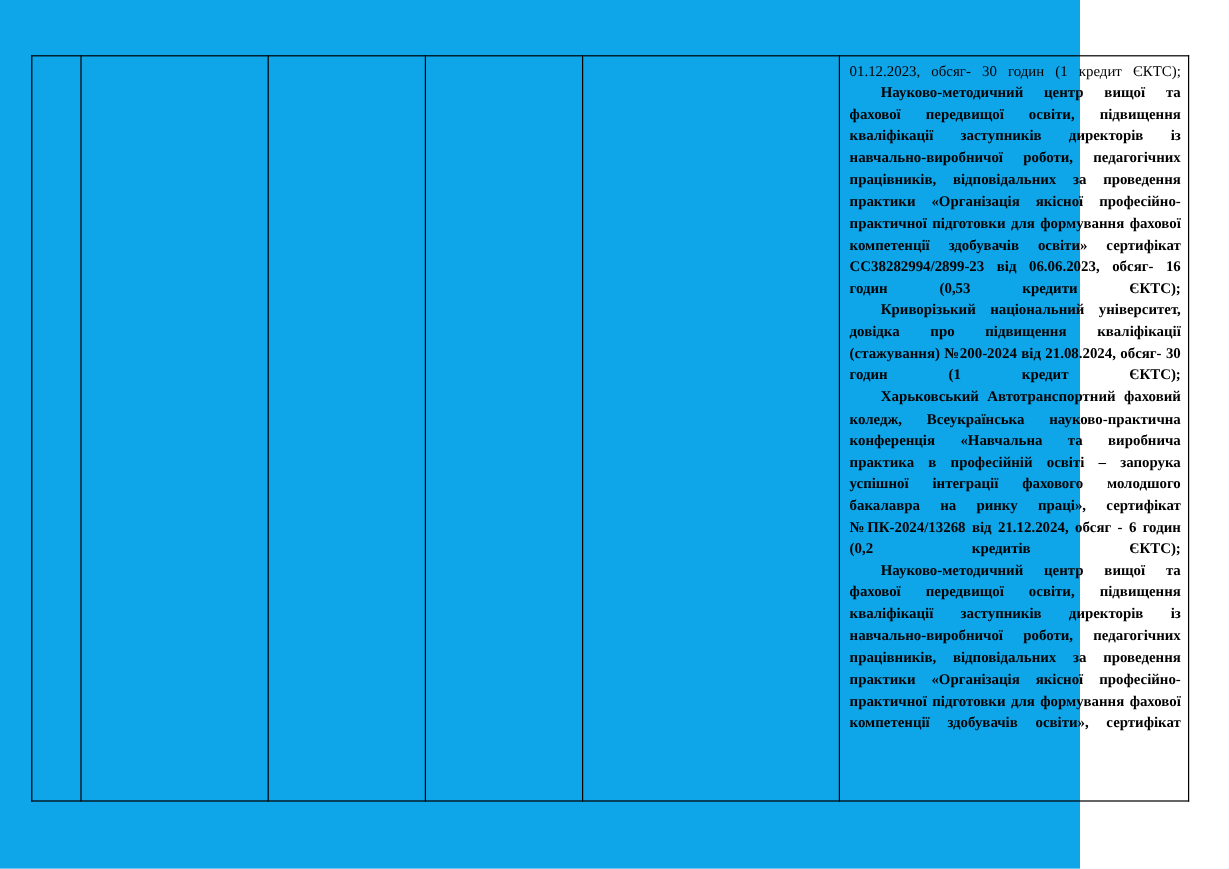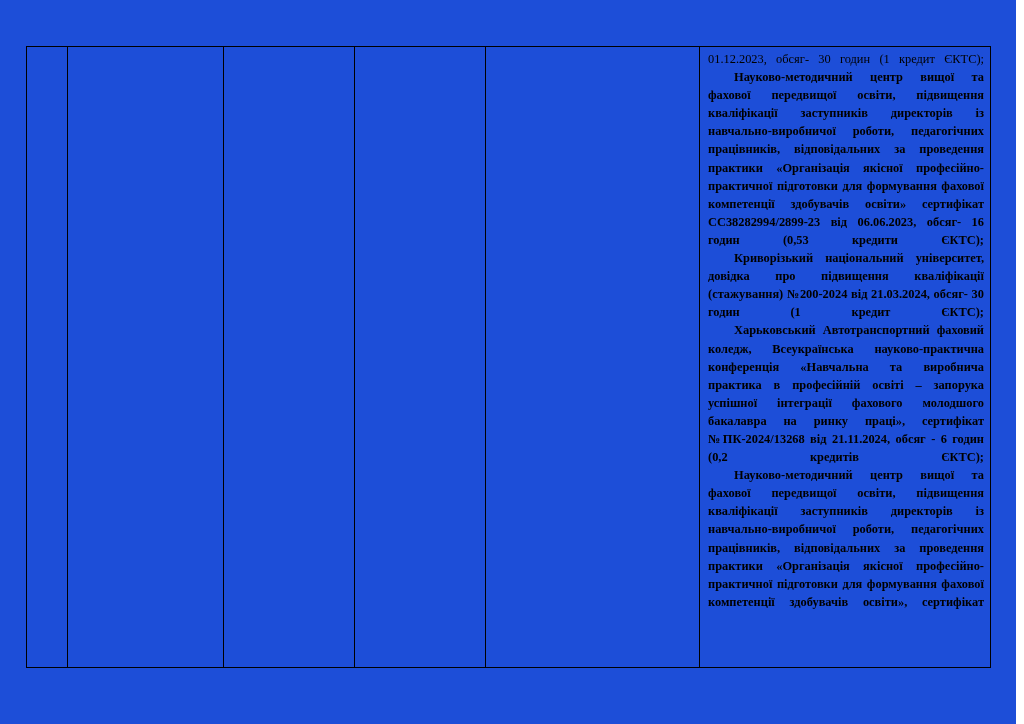--- a/index.html
+++ b/index.html
@@ -9,23 +9,23 @@
   }
   body {
     width: 1024px;
     height: 724px;
     font-family: "Liberation Serif", serif;
     color: #000000;
     overflow: hidden;
   }
   .page {
     position: relative;
-    width: 1016px;
+    width: 900px;
     height: 724px;
-    background: #1d4ed8;
+    background: #0ea5e9;
   }
   .table-wrap {
     position: absolute;
     left: 26px;
     top: 46px;
     width: 958px;
     height: 622px;
   }
   table.doc-table {
     border-collapse: collapse;
@@ -86,22 +86,22 @@
           <td class="c4">
             <div class="empty-cell"></div>
           </td>
           <td class="c5">
             <div class="empty-cell"></div>
           </td>
           <td class="c6">
             <div class="cell-text">
               <p>01.12.2023, обсяг- 30 годин (1 кредит ЄКТС);</p>
               <p class="indent">Науково-методичний центр вищої та фахової передвищої освіти, підвищення кваліфікації заступників директорів із навчально-виробничої роботи, педагогічних працівників, відповідальних за проведення практики «Організація якісної професійно- практичної підготовки для формування фахової компетенції здобувачів освіти» сертифікат СС38282994/2899-23 від 06.06.2023, обсяг- 16 годин (0,53 кредити ЄКТС);</p>
-              <p class="indent">Криворізький національний університет, довідка про підвищення кваліфікації (стажування) №200-2024 від 21.03.2024, обсяг- 30 годин (1 кредит ЄКТС);</p>
-              <p class="indent">Харьковський Автотранспортний фаховий коледж, Всеукраїнська науково-практична конференція «Навчальна та виробнича практика в професійній освіті – запорука успішної інтеграції фахового молодшого бакалавра на ринку праці», сертифікат №ПК-2024/13268 від 21.11.2024, обсяг - 6 годин (0,2 кредитів ЄКТС);</p>
+              <p class="indent">Криворізький національний університет, довідка про підвищення кваліфікації (стажування) №200-2024 від 21.08.2024, обсяг- 30 годин (1 кредит ЄКТС);</p>
+              <p class="indent">Харьковський Автотранспортний фаховий коледж, Всеукраїнська науково-практична конференція «Навчальна та виробнича практика в професійній освіті – запорука успішної інтеграції фахового молодшого бакалавра на ринку праці», сертифікат №ПК-2024/13268 від 21.12.2024, обсяг - 6 годин (0,2 кредитів ЄКТС);</p>
               <p class="indent">Науково-методичний центр вищої та фахової передвищої освіти, підвищення кваліфікації заступників директорів із навчально-виробничої роботи, педагогічних працівників, відповідальних за проведення практики «Організація якісної професійно- практичної підготовки для формування фахової компетенції здобувачів освіти», сертифікат</p>
             </div>
           </td>
         </tr>
       </tbody>
     </table>
   </div>
 </div>
 
 </body></html>

